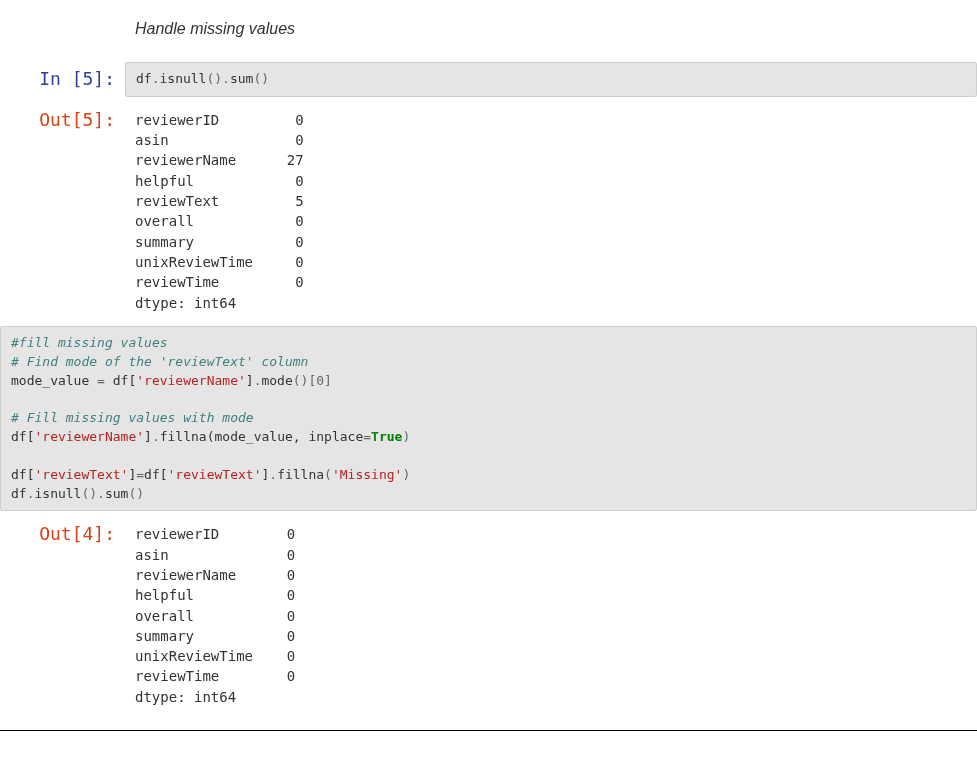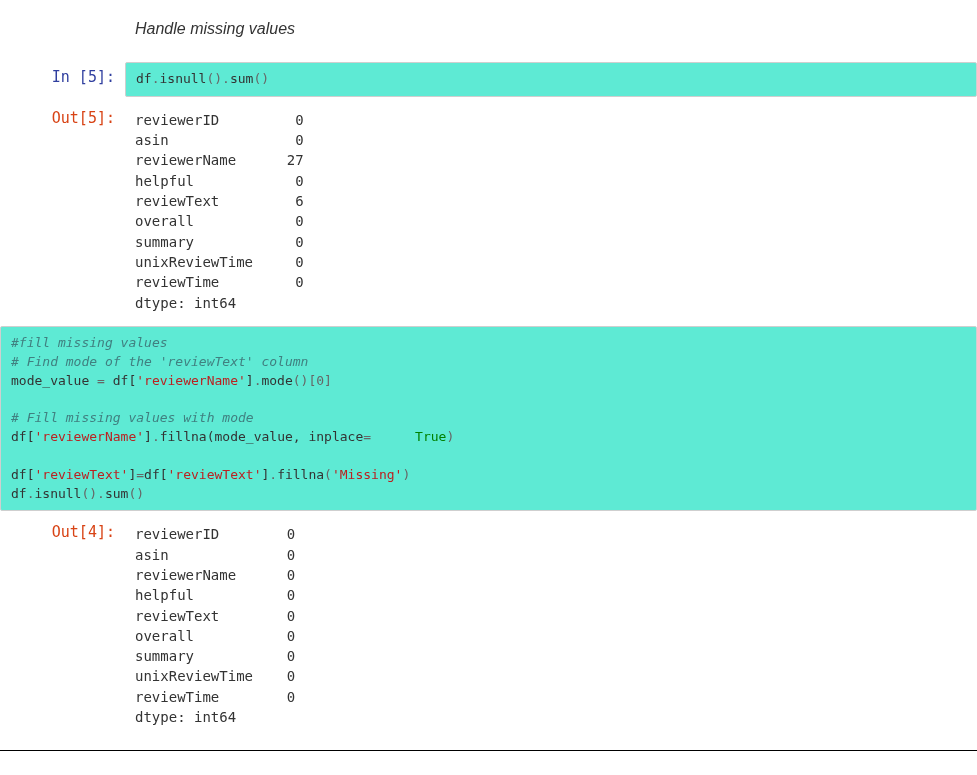--- a/index.html
+++ b/index.html
@@ -20,53 +20,53 @@
     }
     .cell-row {
       display: flex;
       margin-bottom: 6px;
     }
     .prompt {
       width: 125px;
       min-width: 125px;
       text-align: right;
       font-family: 'Consolas', 'Monaco', monospace;
-      font-size: 15px;
+      font-size: 18px;
       color: #303F9F;
       padding: 6px 10px 0 0;
       user-select: none;
     }
     .prompt.out { color: #D84315; }
     .content-area {
       flex: 1;
       min-width: 0;
     }
     .code-box {
-      background: #5eead4;
+      background: #e5e5e5;
       border: 1px solid #cfcfcf;
       border-radius: 2px;
       padding: 7px 10px;
       font-family: 'Consolas', 'Monaco', monospace;
       font-size: 13px;
       line-height: 1.45;
       color: #333;
     }
     .codeln { white-space: pre; }
     .output-box {
       padding: 7px 10px;
       font-family: 'Consolas', 'Monaco', monospace;
       font-size: 14px;
       line-height: 1.45;
       color: #333;
     }
     .outln { white-space: pre; }
     .c-comment { color: #408080; font-style: italic; }
     .c-str { color: #BA2121; }
     .c-op { color: #666; }
-    .c-kw { color: #008000; font-weight: normal; margin-left: 44px; }
+    .c-kw { color: #008000; font-weight: bold; }
     .c-num { color: #666; }
     .c-id { color: #333; }
     .c-call { color: #333; }
   </style>
 </head>
 <body>
 
 <div class="heading">Handle missing values</div>
 
 <div id="cells-container">
@@ -79,21 +79,21 @@
       </div>
     </div>
     <div class="cell-row">
       <div class="prompt out">Out[5]:</div>
       <div class="content-area">
         <div class="output-box">
           <div class="outln">reviewerID         0</div>
           <div class="outln">asin               0</div>
           <div class="outln">reviewerName      27</div>
           <div class="outln">helpful            0</div>
-          <div class="outln">reviewText         6</div>
+          <div class="outln">reviewText         5</div>
           <div class="outln">overall            0</div>
           <div class="outln">summary            0</div>
           <div class="outln">unixReviewTime     0</div>
           <div class="outln">reviewTime         0</div>
           <div class="outln">dtype: int64</div>
         </div>
       </div>
     </div>
     <div class="cell-row">
       <div class="content-area">
@@ -111,21 +111,20 @@
       </div>
     </div>
     <div class="cell-row">
       <div class="prompt out">Out[4]:</div>
       <div class="content-area">
         <div class="output-box">
           <div class="outln">reviewerID        0</div>
           <div class="outln">asin              0</div>
           <div class="outln">reviewerName      0</div>
           <div class="outln">helpful           0</div>
-          <div class="outln">reviewText        0</div>
           <div class="outln">overall           0</div>
           <div class="outln">summary           0</div>
           <div class="outln">unixReviewTime    0</div>
           <div class="outln">reviewTime        0</div>
           <div class="outln">dtype: int64</div>
         </div>
       </div>
     </div>
   </div>
 

